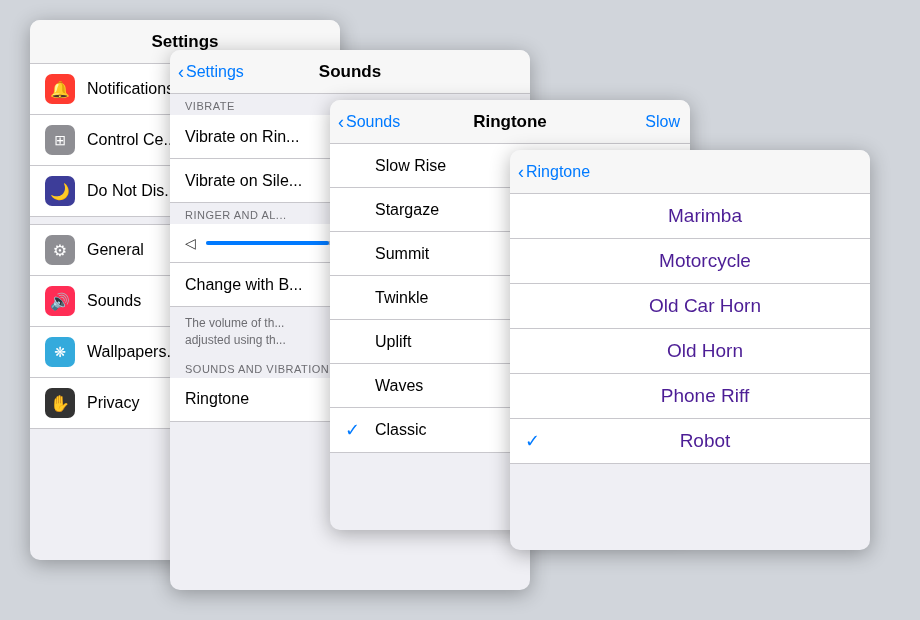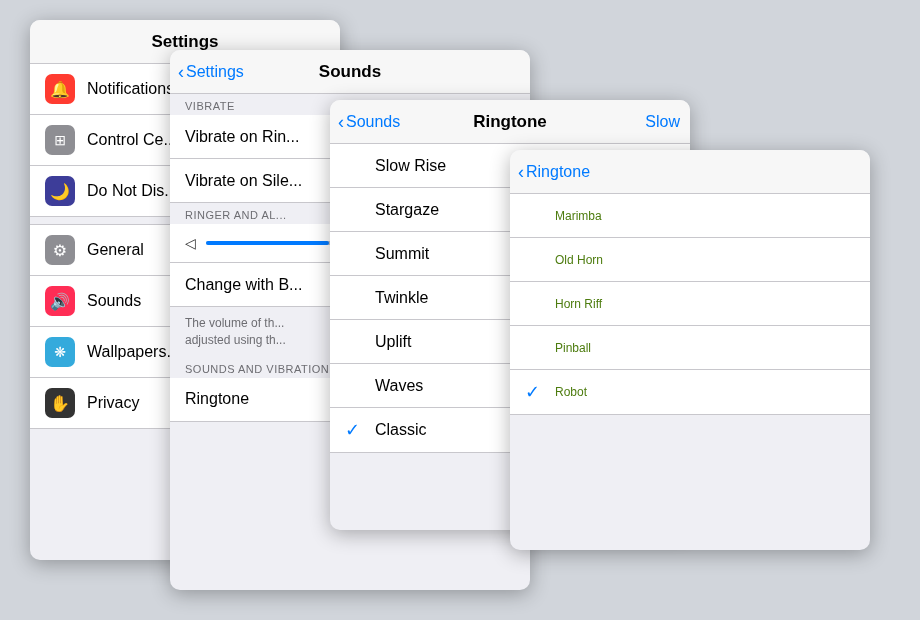--- a/index.html
+++ b/index.html
@@ -223,23 +223,24 @@
       background: #fff;
       min-height: 44px;
     }
     .robot-row .check {
       color: #007aff;
       font-size: 18px;
       margin-right: 10px;
       width: 20px;
     }
     .robot-row .row-label {
-      font-size: 12px;
-      color: #4d7c0f;
+      font-size: 19px;
+      color: #4c1d95;
       flex: 1;
+      text-align: center;
     }
   </style>
 </head>
 <body>
 
 <div class="panel" id="panel-settings">
   <div class="nav-bar">
     <span class="nav-title">Settings</span>
   </div>
   <div class="settings-list">
@@ -390,28 +391,32 @@
     </div>
   </div>
 
   <div id="robot-list">
       <div class="robot-row">
     <span class="check"></span>
     <span class="row-label">Marimba</span>
   </div>
       <div class="robot-row">
     <span class="check"></span>
+    <span class="row-label">Motorcycle</span>
+  </div>
+      <div class="robot-row">
+    <span class="check"></span>
+    <span class="row-label">Old Car Horn</span>
+  </div>
+      <div class="robot-row">
+    <span class="check"></span>
     <span class="row-label">Old Horn</span>
   </div>
       <div class="robot-row">
     <span class="check"></span>
-    <span class="row-label">Horn Riff</span>
-  </div>
-      <div class="robot-row">
-    <span class="check"></span>
-    <span class="row-label">Pinball</span>
+    <span class="row-label">Phone Riff</span>
   </div>
       <div class="robot-row">
     <span class="check">✓</span>
     <span class="row-label">Robot</span>
   </div>
     </div>
 </div>
 
 </body></html>

